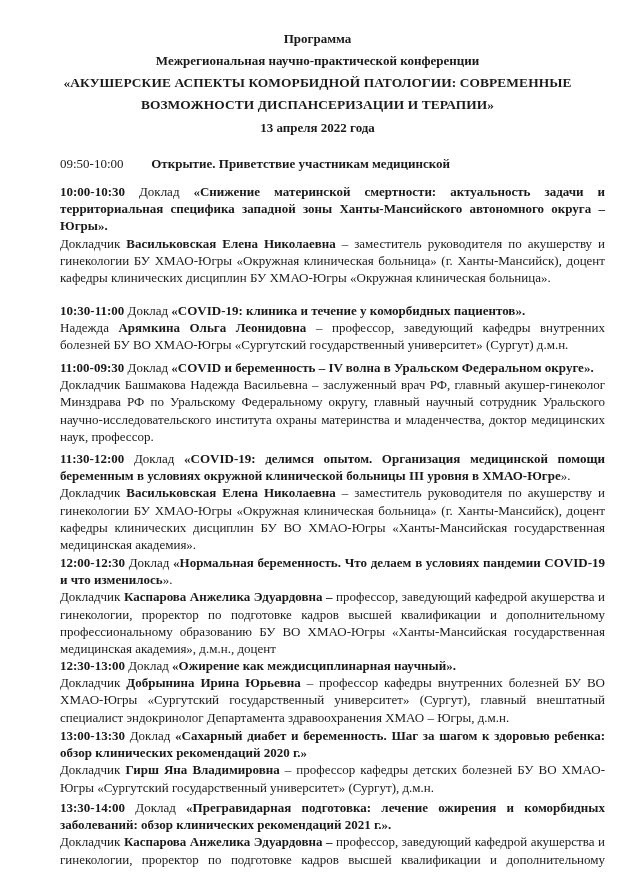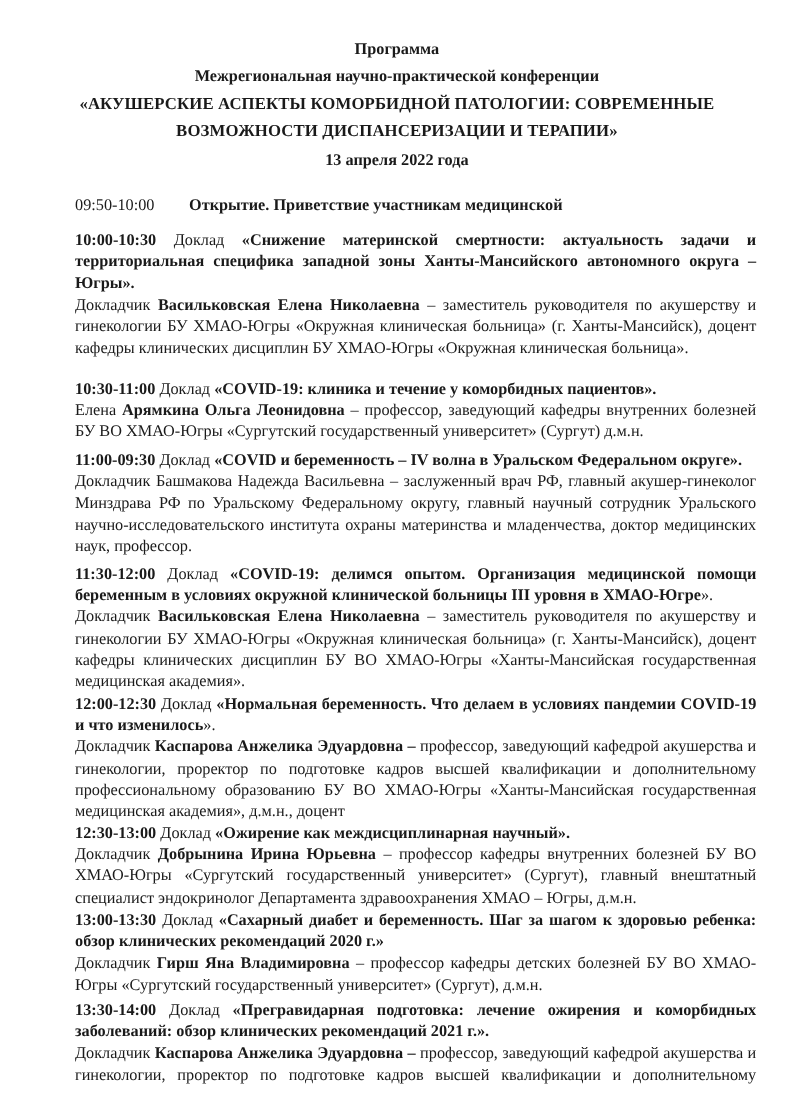--- a/index.html
+++ b/index.html
@@ -48,21 +48,21 @@
     </p>
   </div>
 
   <div class="block" style="top:302px;">
     <p>
       <span class="time">10:30-11:00</span>
       <span>Доклад</span>
       <span class="b">«COVID-19: клиника и течение у коморбидных пациентов».</span>
     </p>
     <p>
-      <span>Елена</span>
+      <span>Надежда</span>
       <span class="b">Арямкина Ольга Леонидовна</span>
       <span>– профессор, заведующий кафедры внутренних болезней БУ ВО ХМАО-Югры «Сургутский государственный университет» (Сургут) д.м.н.</span>
     </p>
   </div>
 
   <div class="block" style="top:359px;">
     <p>
       <span class="time">11:00-09:30</span>
       <span>Доклад</span>
       <span class="b">«COVID и беременность – IV волна в Уральском Федеральном округе».</span>

